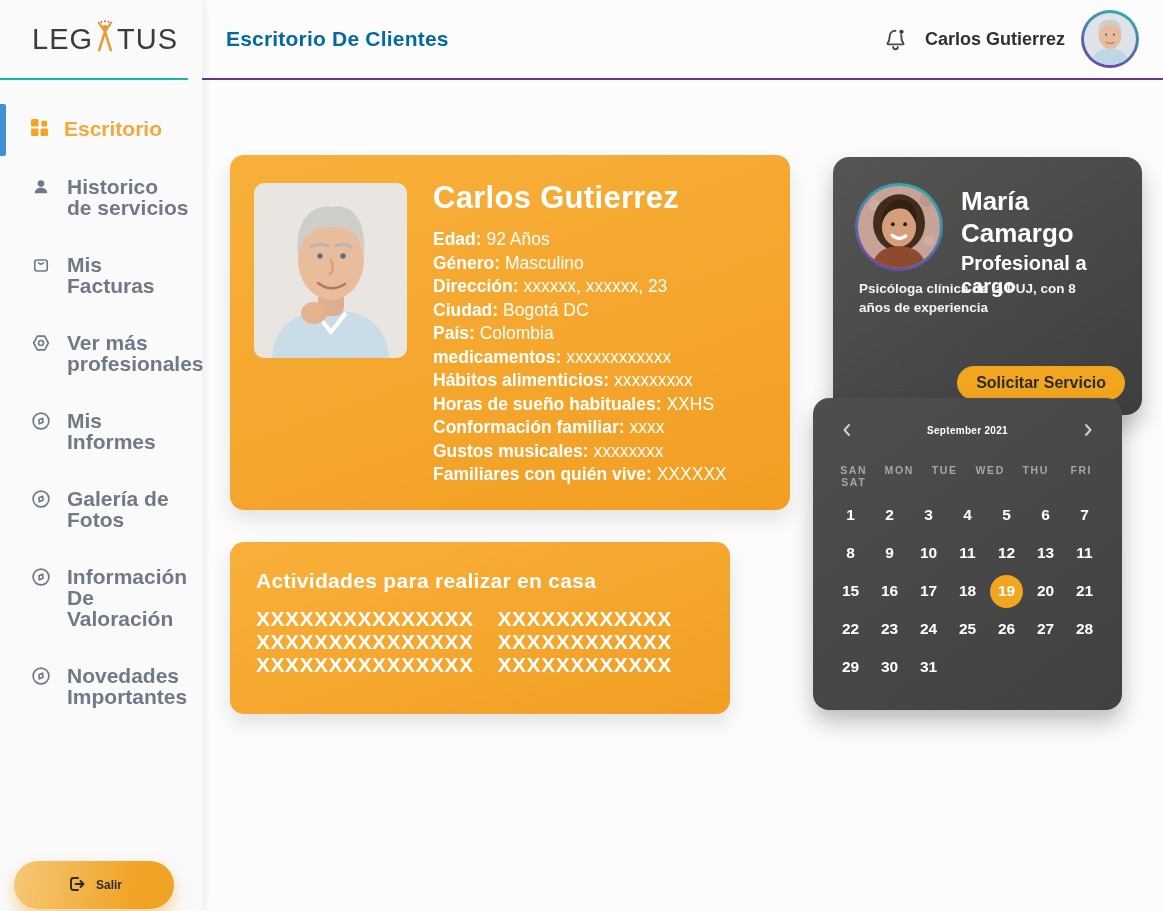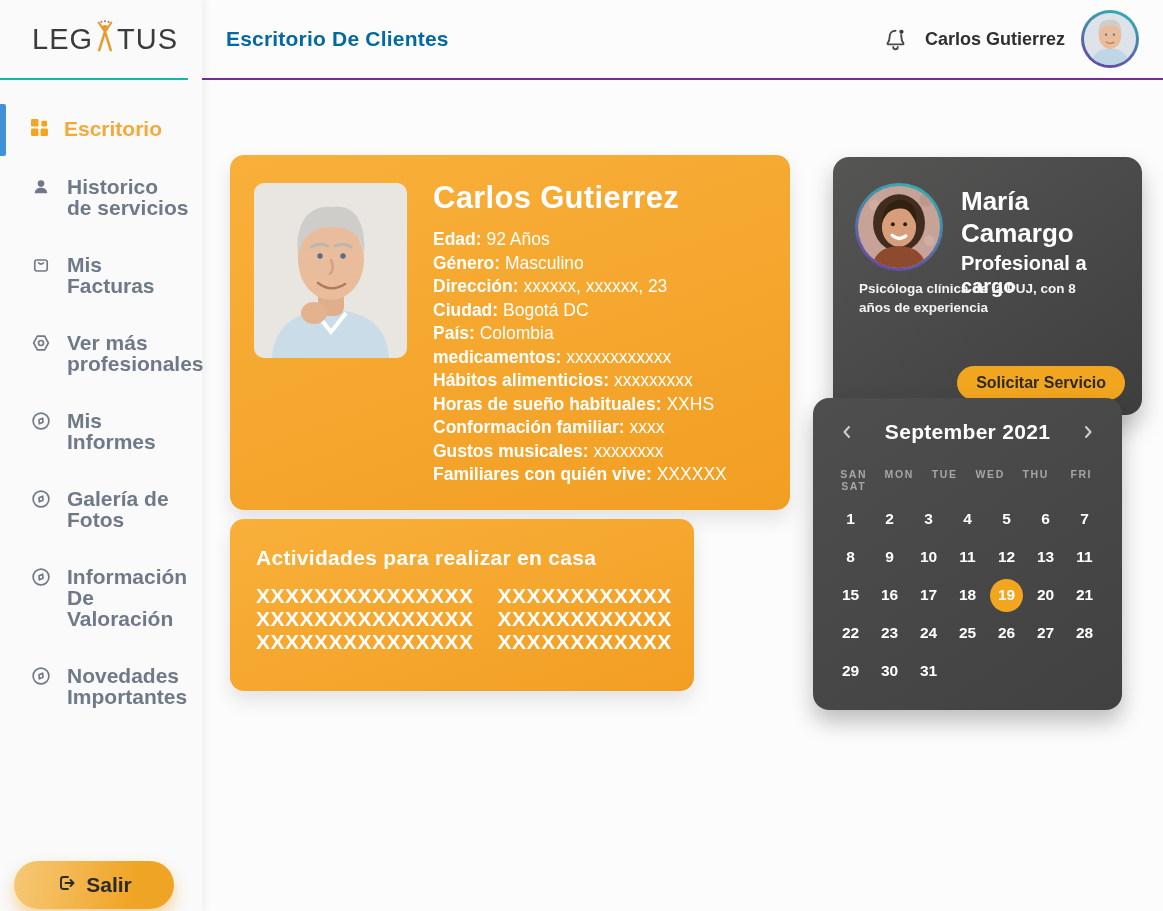--- a/index.html
+++ b/index.html
@@ -32,21 +32,21 @@
   .side-item.active{color:#F5A93B;}
   .active-bar{
     position:absolute;left:0;top:-14px;width:6px;height:52px;
     background:#4191D6;border-radius:0 2px 2px 0;
   }
   .side-label span{display:block;}
   .logout{
     margin:0 0 2px 14px;width:160px;height:48px;border:none;cursor:pointer;
     border-radius:26px;display:flex;align-items:center;justify-content:center;gap:10px;
     background:linear-gradient(100deg,#F6C877 0%,#F0A425 75%);
-    font-family:inherit;font-size:21px;font-weight:700;color:#2B2B2B;
+    font-family:inherit;font-size:12px;font-weight:700;color:#2B2B2B;
     box-shadow:0 8px 16px rgba(240,164,37,0.45);
   }
 
   
   .main{flex:1;display:flex;flex-direction:column;background:#FCFCFD;}
   .main-header{
     height:78px;display:flex;align-items:center;
     padding:0 24px;border-bottom:2px solid #71308F;background:#FCFCFD;
   }
   .page-title{font-size:21px;font-weight:600;color:#0369a1;margin:0;letter-spacing:0.2px;}
@@ -74,21 +74,21 @@
   }
   .client-photo svg{display:block;}
   .client-info{position:absolute;left:203px;top:25px;width:340px;color:#FFF;}
   .client-name{margin:0 0 12px;font-size:31px;font-weight:700;letter-spacing:0.3px;}
   .pfield{font-size:17.5px;line-height:23.5px;}
   .plabel{font-weight:700;}
   .pvalue{font-weight:400;}
 
   
   .activities-card{
-    position:absolute;left:28px;top:439px;width:464px;height:172px;
+    position:absolute;left:28px;top:462px;width:500px;height:172px;
     border-radius:14px;background:linear-gradient(160deg,#F8B03A 0%,#F29E23 100%);
     box-shadow:0 10px 20px rgba(0,0,0,0.10);color:#FFF;
   }
   .activities-title{margin:27px 0 14px 26px;font-size:21px;font-weight:700;letter-spacing:0.3px;}
   .activity-rows{margin-left:26px;}
   .activity-row{display:flex;gap:24px;font-size:21px;font-weight:600;line-height:23px;letter-spacing:0.5px;}
   .activity-col1{min-width:172px;}
 
   
   .pro-card{
@@ -109,21 +109,21 @@
     font-size:16px;font-weight:700;padding:8px 19px;border-radius:19px;
   }
 
   
   .calendar-card{
     position:absolute;left:611px;top:318px;width:309px;height:312px;
     border-radius:16px;background:linear-gradient(145deg,#4E4E4E 0%,#414141 100%);
     box-shadow:0 12px 22px rgba(0,0,0,0.25);color:#FFF;
   }
   .cal-head{display:flex;align-items:center;justify-content:space-between;padding:22px 24px 0;}
-  .cal-month{font-size:21px;font-weight:700;letter-spacing:0.3px;}
+  .cal-month{font-size:10px;font-weight:700;letter-spacing:0.3px;}
   .cal-nav{background:none;border:none;cursor:pointer;padding:2px;display:flex;}
   .cal-weekdays{display:grid;grid-template-columns:repeat(6,1fr);margin:24px 18px 0;
     font-size:10.5px;font-weight:600;letter-spacing:1.6px;color:#A6A6A6;text-align:center;}
   .cal-days{display:grid;grid-template-columns:repeat(7,1fr);margin:8px 18px 0;}
   .cal-day{
     height:38px;display:flex;align-items:center;justify-content:center;
     font-size:15.5px;font-weight:700;color:#FFF;cursor:pointer;
   }
   .cal-day .day-pill{width:33px;height:33px;display:flex;align-items:center;justify-content:center;border-radius:50%;}
   .cal-day.selected .day-pill{background:#F2A51F;}

